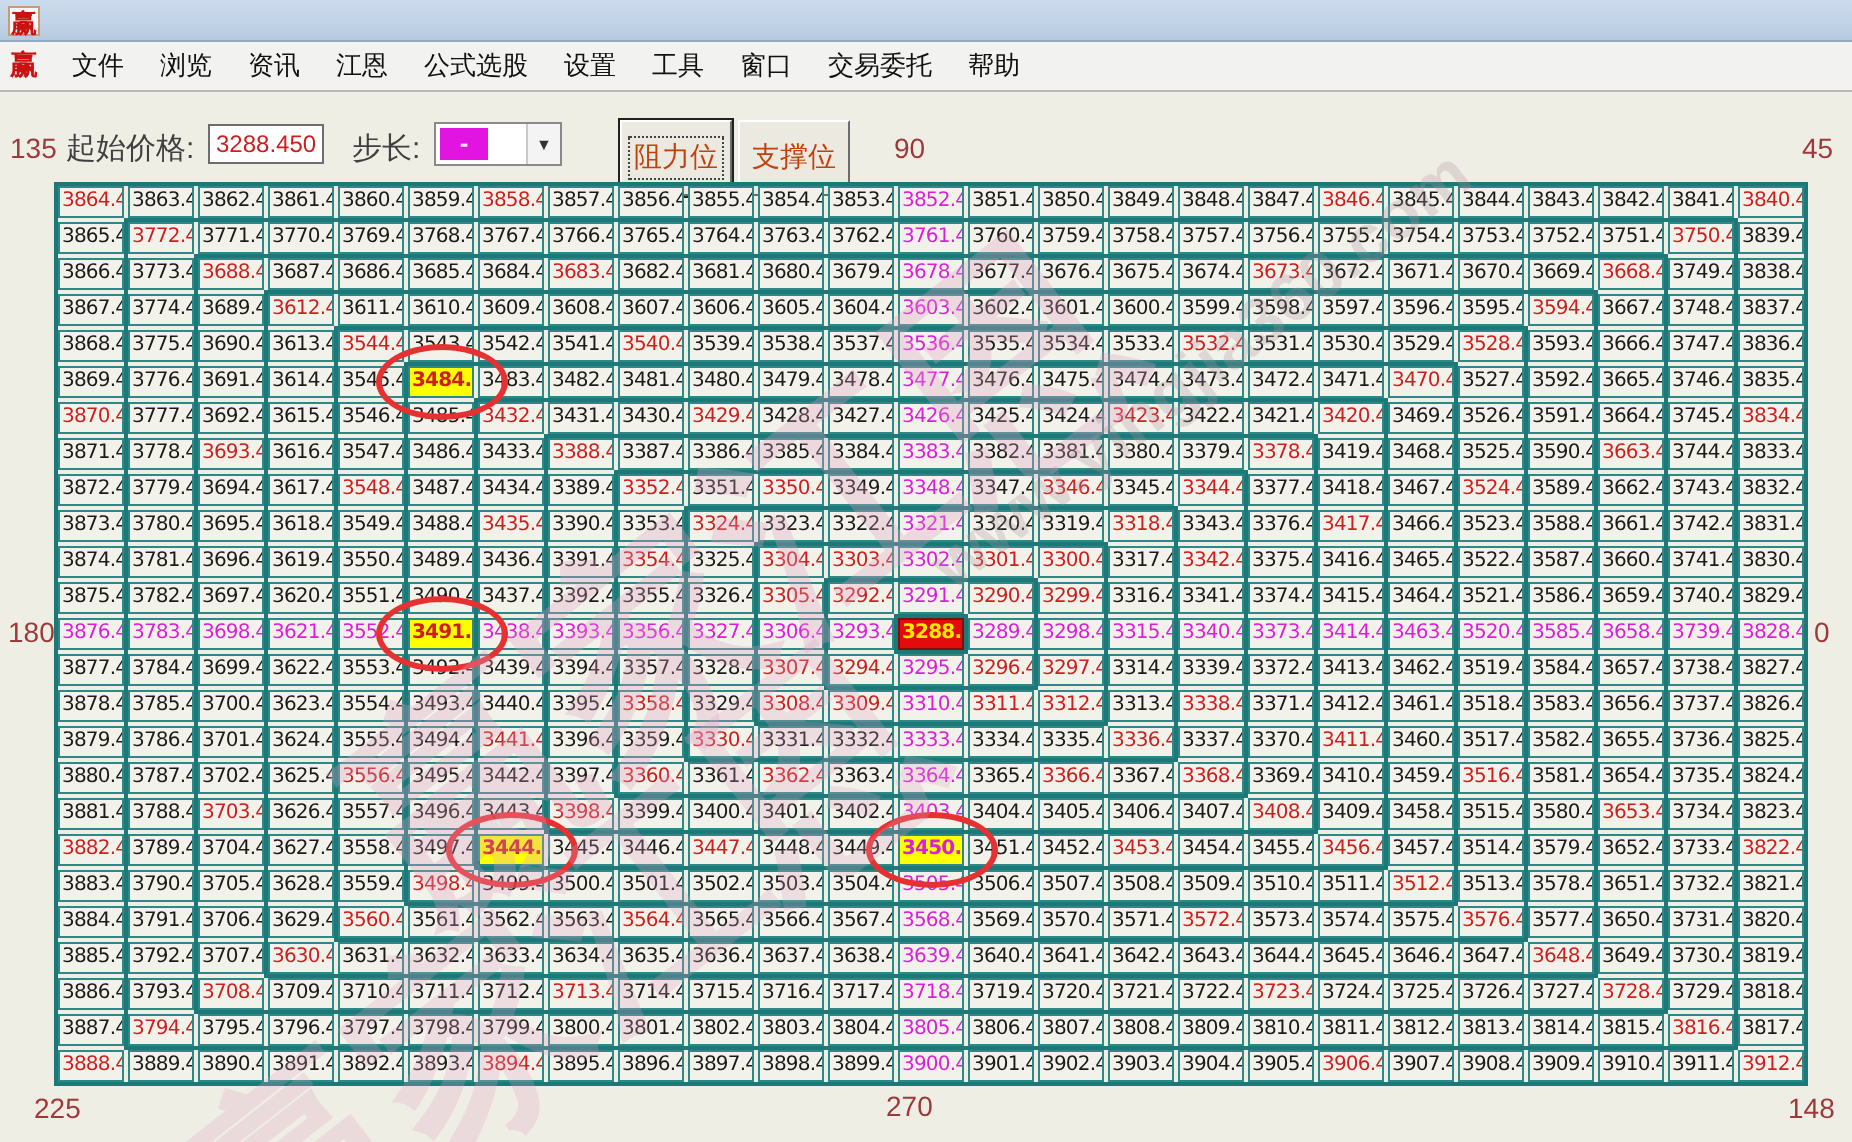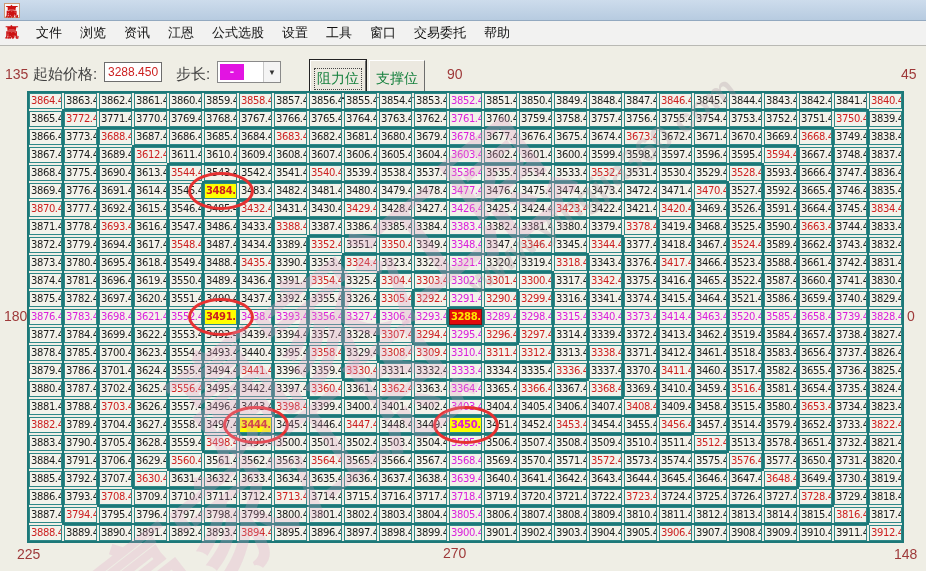--- a/index.html
+++ b/index.html
@@ -27,21 +27,21 @@
   #start-price-label{left:33px;top:19px;}
   #step-label{left:176px;top:19px;}
   #start-price-input{position:absolute;left:104px;top:16px;width:58px;height:20px;border:1px solid #6d6d6d;
     background:#fff;color:#cc1f1f;font-size:12px;font-family:"Liberation Sans",sans-serif;padding:1px 3px;box-sizing:border-box;}
   #step-combo{position:absolute;left:217px;top:15px;width:64px;height:22px;background:#fff;border:1px solid #8a8a8a;
     box-sizing:border-box;display:flex;align-items:center;}
   #step-combo .swatch{display:inline-block;width:24px;height:16px;margin-left:2px;background:#e214e2;
     color:#ffd7ff;font-size:13px;line-height:15px;text-align:center;font-weight:bold;}
   #step-combo .combo-btn{margin-left:auto;width:16px;height:20px;border-left:1px solid #c9c9c9;
     font-size:8px;color:#333;display:flex;align-items:center;justify-content:center;background:#f4f4f4;}
-  .tbtn{position:absolute;top:14px;width:56px;height:38px;background:#ece9e0;font-size:14px;color:#15803d;
+  .tbtn{position:absolute;top:14px;width:56px;height:38px;background:#ece9e0;font-size:14px;color:#c2410c;
     border:1px solid;border-color:#ffffff #6d6d6d #6d6d6d #ffffff;box-sizing:border-box;
     display:flex;align-items:center;justify-content:center;font-family:"Liberation Sans",sans-serif;}
   #btn-resistance{left:310px;outline:1px solid #222;}
   #btn-resistance .inner{outline:1px dotted #444;padding:1px 2px;}
   #btn-support{left:369px;text-align:center;}
   #main-heading{position:absolute;left:496px;top:6px;font-size:25px;font-weight:bold;color:#da1eda;white-space:nowrap;}
   
   #grid{position:absolute;left:29px;top:47px;width:873px;height:448px;
     display:grid;grid-template-columns:repeat(25,33px);grid-template-rows:repeat(25,16px);gap:2px;}
   .cell{box-sizing:border-box;border:1px solid #2e8888;background:#f3f2ea;overflow:hidden;white-space:nowrap;

